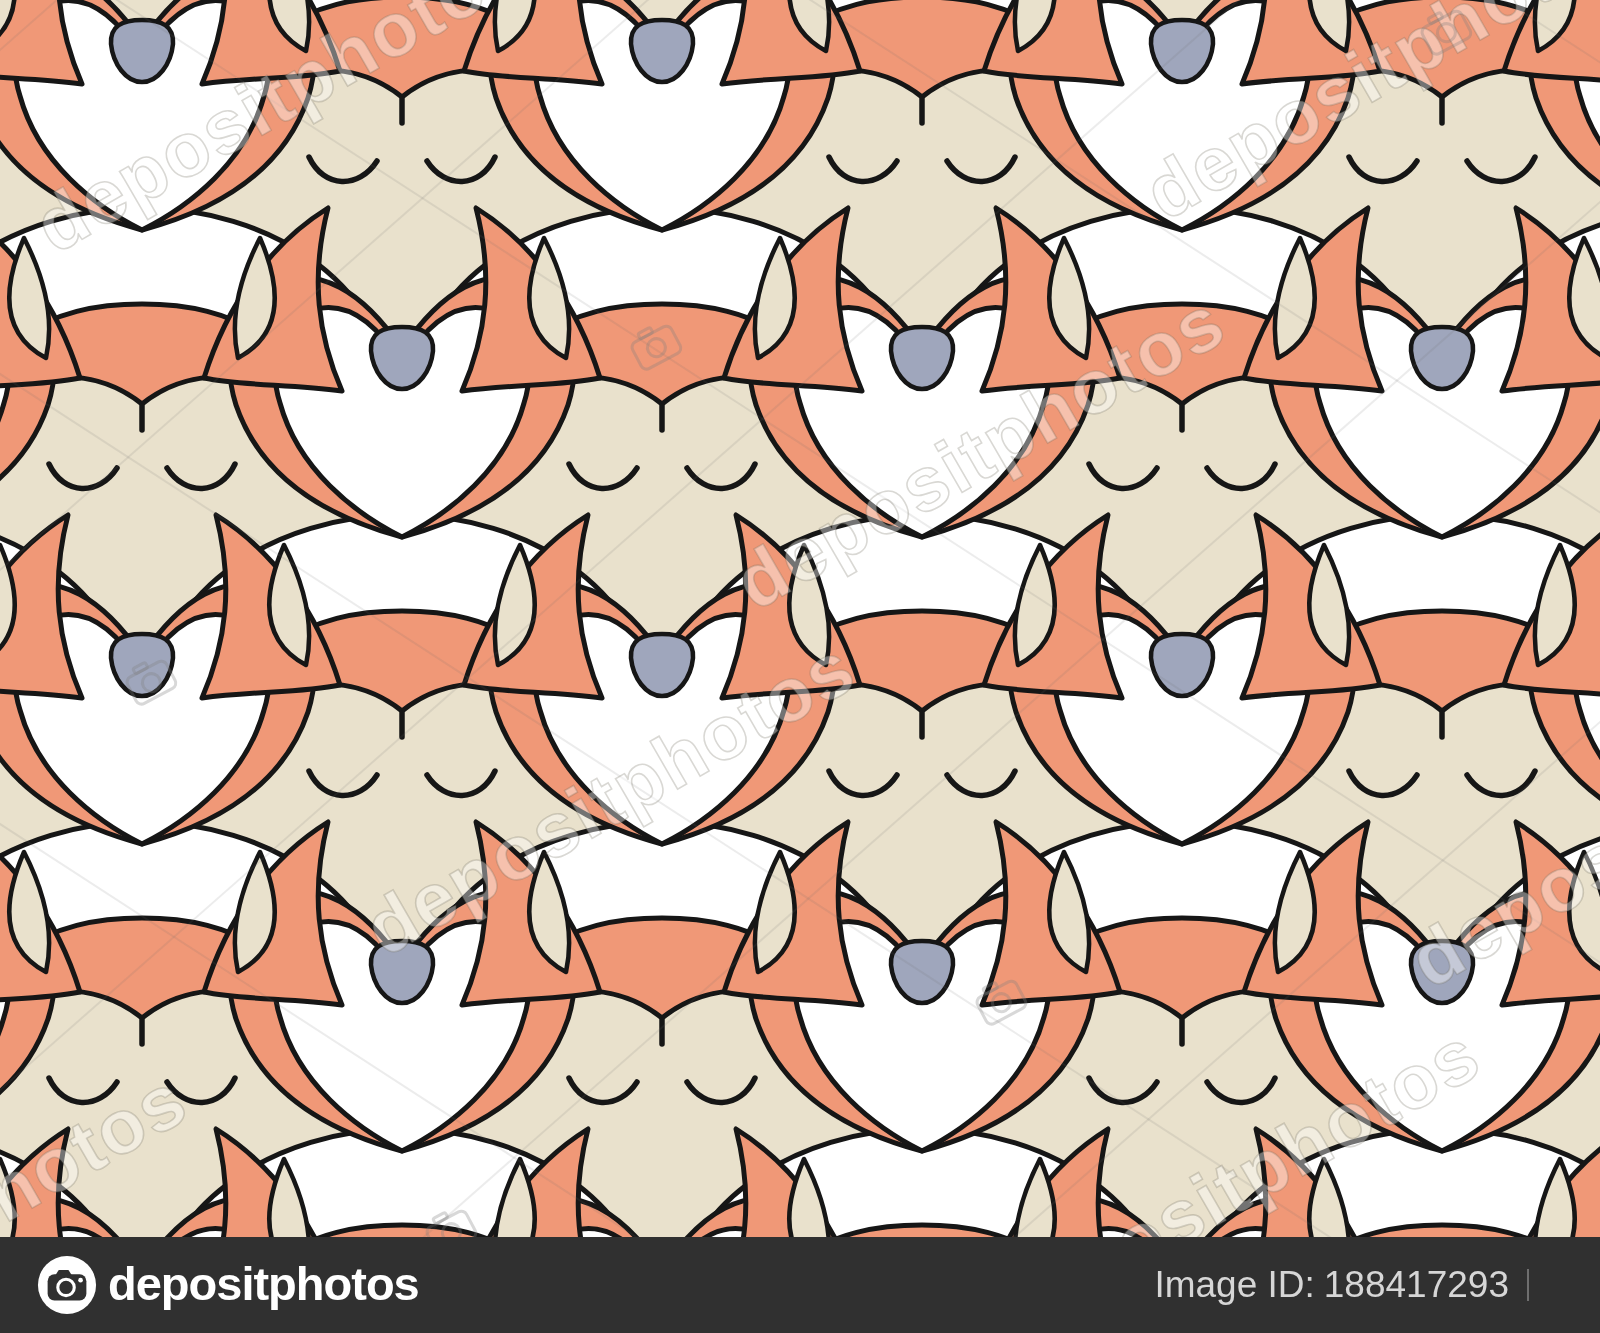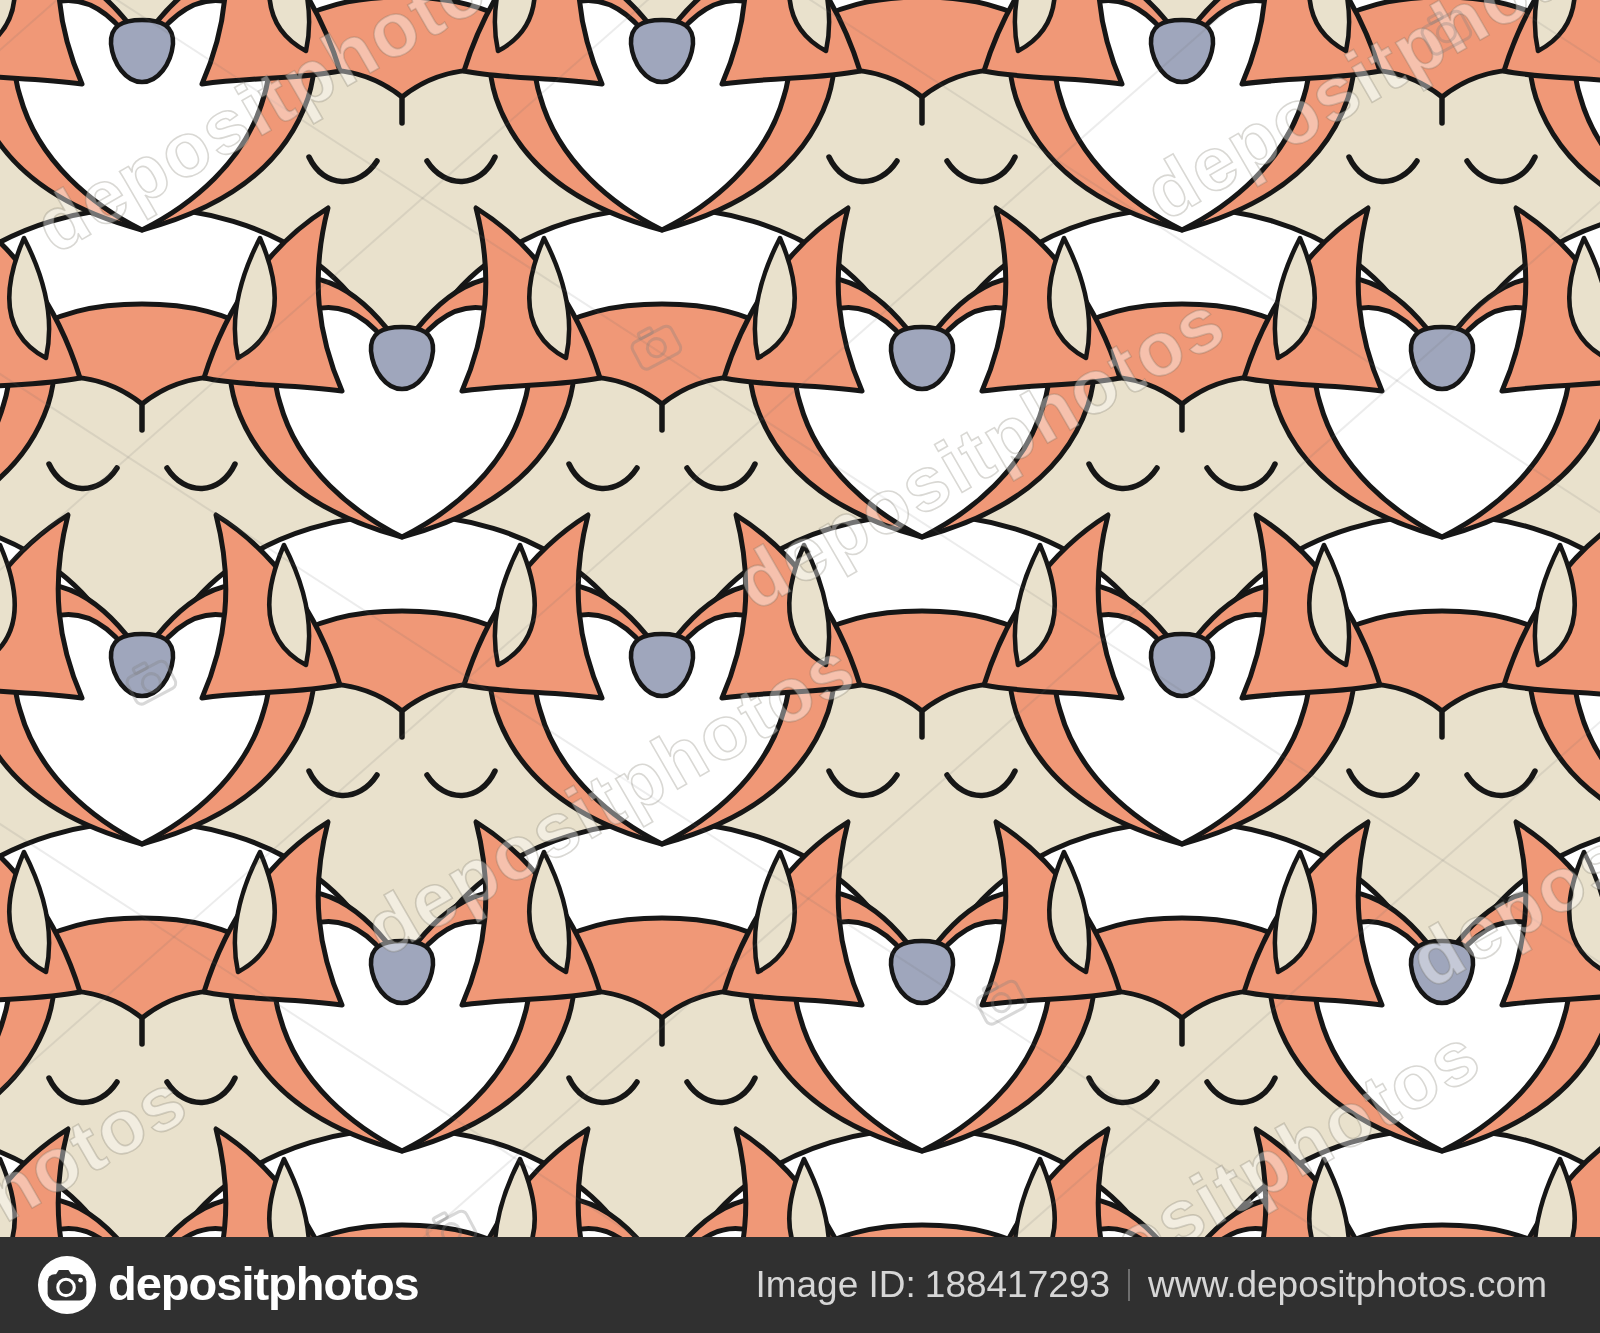--- a/index.html
+++ b/index.html
@@ -193,16 +193,15 @@
         <circle cx="46" cy="27" r="2.4" fill="#ffffff"></circle>
       </svg>
       <span class="brand-t">depositphotos</span>
     </div>
     <div class="meta">
       <span class="idwrap">
         <span class="m">Image ID:</span>
         <span class="m">188417293</span>
       </span>
       <span class="sep"></span>
-      <span class="m">www.depositphotos.com</span>
     </div>
   </footer>
 </div>
 
 </body></html>

